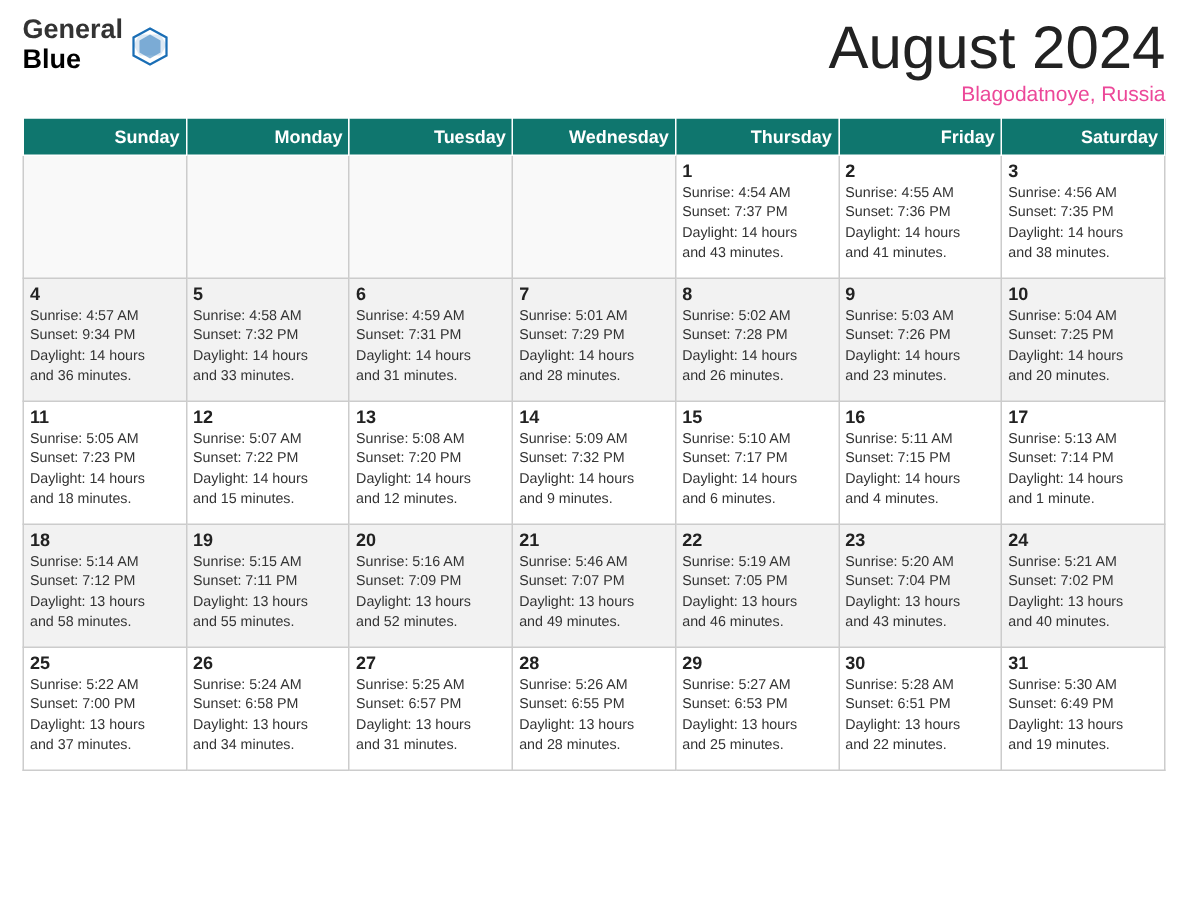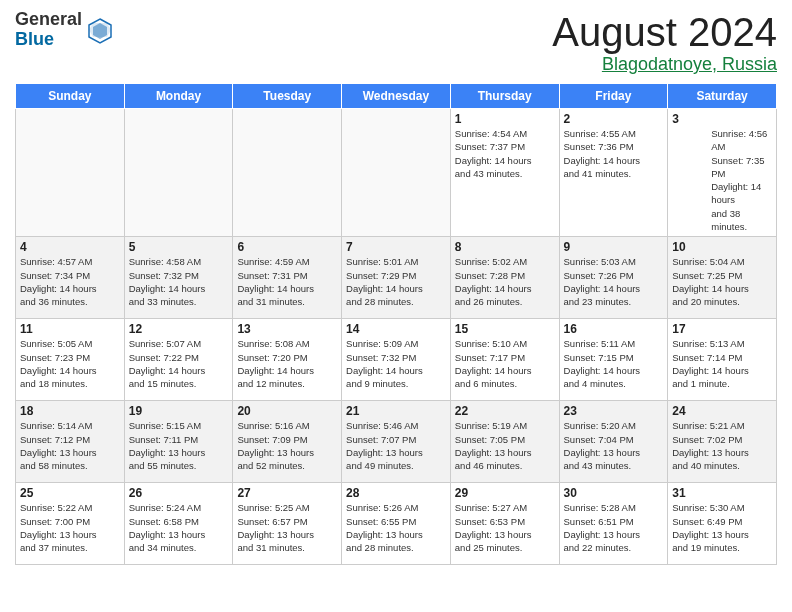--- a/index.html
+++ b/index.html
@@ -19,45 +19,44 @@
       display: flex;
       align-items: flex-start;
       justify-content: space-between;
       margin-bottom: 8px;
     }
     .logo {
       display: flex;
       align-items: center;
     }
     .logo-general { color: #333; }
-    .logo-blue { color: #0369a1; }
+    .logo-blue { color: #000000; }
     .title-block {
       text-align: right;
     }
     .month-title {
       font-size: 40px;
       font-weight: normal;
       color: #222;
       line-height: 1.1;
     }
     .location-title {
-      font-size: 18px;
-      color: #15803d;
-      text-decoration: underline;
+      font-size: 14px;
+      color: #ec4899;
     }
     .calendar {
       width: 100%;
       border-collapse: collapse;
       font-size: 10px;
     }
     .calendar thead th {
-      background: #3b82f6;
+      background: #0f766e;
       color: #fff;
       padding: 5px 4px;
-      text-align: center;
+      text-align: right;
       font-size: 12px;
       font-weight: bold;
       border: 1px solid #fff;
     }
     .calendar tbody td {
       border: 1px solid #ccc;
       vertical-align: top;
       padding: 3px 4px;
       width: calc(100% / 7);
       height: 82px;
@@ -135,31 +134,31 @@
           </td>
           <td>
             <span class="day-number">2</span>
             <div class="day-info" style="white-space: pre-line;">Sunrise: 4:55 AM
 Sunset: 7:36 PM
 Daylight: 14 hours
 and 41 minutes.</div>
           </td>
           <td>
             <span class="day-number">3</span>
-            <div class="day-info" style="white-space: pre-line; margin-left: 39px;">Sunrise: 4:56 AM
+            <div class="day-info" style="white-space: pre-line;">Sunrise: 4:56 AM
 Sunset: 7:35 PM
 Daylight: 14 hours
 and 38 minutes.</div>
           </td>
         </tr>
         <tr>
           <td>
             <span class="day-number">4</span>
             <div class="day-info" style="white-space: pre-line;">Sunrise: 4:57 AM
-Sunset: 7:34 PM
+Sunset: 9:34 PM
 Daylight: 14 hours
 and 36 minutes.</div>
           </td>
           <td>
             <span class="day-number">5</span>
             <div class="day-info" style="white-space: pre-line;">Sunrise: 4:58 AM
 Sunset: 7:32 PM
 Daylight: 14 hours
 and 33 minutes.</div>
           </td>

